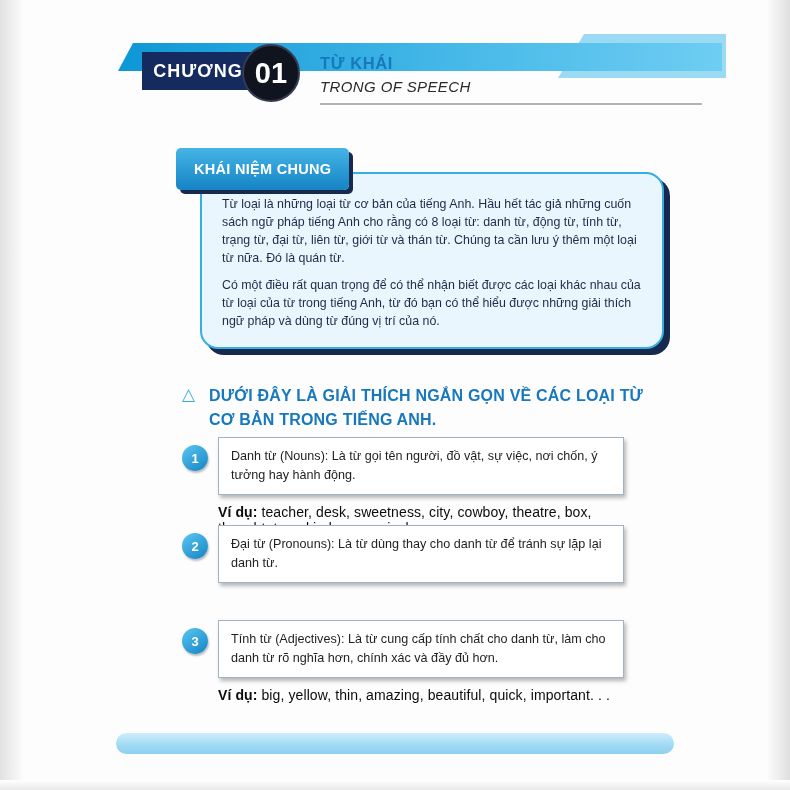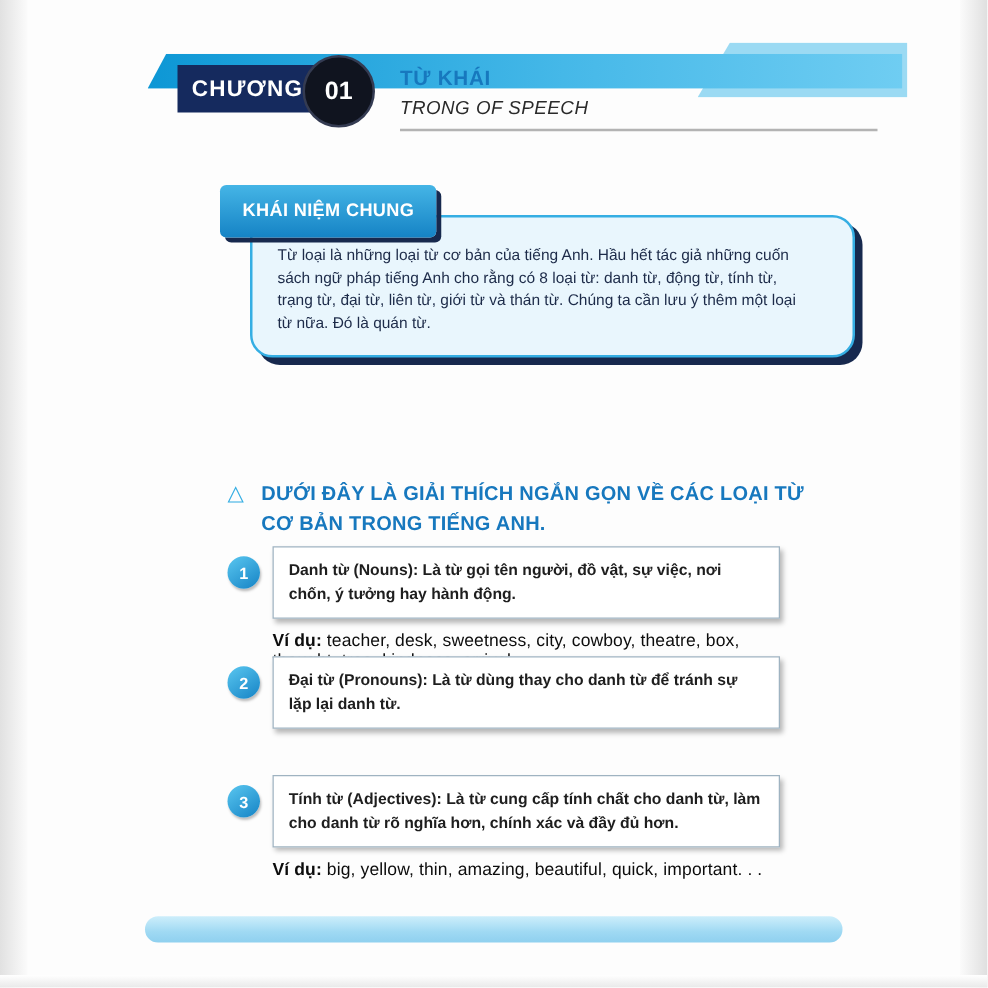--- a/index.html
+++ b/index.html
@@ -30,21 +30,21 @@
   .chapter-box {
     position:absolute; left:142px; top:52px; width:112px; height:38px; z-index:2;
     background: var(--chapter-box, #152a5e); color:#fff;
     display:flex; align-items:center; justify-content:center;
     font-size:18px; font-weight:bold; letter-spacing:1px;
   }
   .chapter-circle {
     position:absolute; left:242px; top:44px; width:54px; height:54px; z-index:3;
     border-radius:50%; background:#10141f; border:2px solid #343b52;
     color:#fff; display:flex; align-items:center; justify-content:center;
-    font-size:20px; font-weight:bold;
+    font-size:29px; font-weight:bold;
   }
   .chapter-title {
     position:absolute; left:320px; top:54px; z-index:2;
     font-size:16.5px; font-weight:bold; letter-spacing:0.6px;
     color: var(--title-blue, #1778be);
   }
   .chapter-subtitle {
     position:absolute; left:320px; top:78px; z-index:2;
     font-size:15px; font-style:italic; color:#2a2a2a; letter-spacing:0.4px;
   }
@@ -61,21 +61,21 @@
     color:#fff; font-weight:bold; font-size:14.5px; letter-spacing:0.3px;
     border-radius:5px;
     box-shadow: 4px 4px 0 var(--navy, #17294e);
   }
   .concept-bubble {
     position:absolute; left:200px; top:172px; width:424px; z-index:3;
     background: var(--bubble-bg, #e9f6fd);
     border: 2px solid var(--bubble-border, #35aee3);
     border-radius: 18px;
     box-shadow: 6px 6px 0 var(--navy, #17294e);
-    padding: 22px 36px 16px 20px;
+    padding: 22px 16px 16px 20px;
   }
   .concept-bubble p {
     margin:0 0 9px 0; font-size:12.4px; line-height:1.45; color:#1d2b49;
   }
   .concept-bubble p:last-child { margin-bottom:0; }
 
   
   .section-heading {
     position:absolute; left:182px; top:384px; width:470px;
     display:flex; gap:14px; align-items:flex-start;
@@ -92,21 +92,21 @@
   .num {
     flex:0 0 26px; width:26px; height:26px; margin-top:8px;
     border-radius:50%; background: linear-gradient(145deg, #5ac7f0, #1583c5);
     color:#fff; font-size:13px; font-weight:bold;
     display:flex; align-items:center; justify-content:center;
     box-shadow: 1px 2px 2px rgba(0,0,0,0.25);
   }
   .def-box {
     flex:1; background:#fff; border:1px solid #9fb3c1;
     box-shadow: 2px 3px 4px rgba(0,0,0,0.28);
-    padding: 9px 12px; font-size:12.6px; line-height:1.5; color:#1e1e1e;font-weight:bold;
+    padding: 9px 12px; font-size:12.6px; line-height:1.5; color:#1e1e1e;
   }
   .example {
     margin: 9px 0 0 36px; font-size:14px; color:#0c0c0c; letter-spacing:0.1px;
   }
   .example b { margin-right:4px; }
 
   
   .bottom-bar {
     position:absolute; left:116px; top:733px; width:558px; height:21px;
     border-radius:11px;
@@ -132,20 +132,21 @@
   <div class="chapter-circle">
     <span>01</span>
   </div>
   <div class="chapter-title">TỪ KHÁI</div>
   <div class="chapter-subtitle">TRONG OF SPEECH</div>
   <div class="title-rule"></div>
 
   <div class="concept-badge">KHÁI NIỆM CHUNG</div>
   <div class="concept-bubble">
     <p>Từ loại là những loại từ cơ bản của tiếng Anh. Hầu hết tác giả những cuốn sách ngữ pháp tiếng Anh cho rằng có 8 loại từ: danh từ, động từ, tính từ, trạng từ, đại từ, liên từ, giới từ và thán từ. Chúng ta cần lưu ý thêm một loại từ nữa. Đó là quán từ.</p>
+    <p>Có một điều rất quan trọng để có thể nhận biết được các loại khác nhau của từ loại của từ trong tiếng Anh, từ đó bạn có thể hiểu được những giải thích ngữ pháp và dùng từ đúng vị trí của nó.</p>
   </div>
 
   <div class="section-heading">
     <span class="tri-icon">△</span>
     <div class="heading-text">DƯỚI ĐÂY LÀ GIẢI THÍCH NGẮN GỌN VỀ CÁC LOẠI TỪ CƠ BẢN TRONG TIẾNG ANH.</div>
   </div>
 
   <div class="item" style="top:437px">
     <div class="item-row">
       <div class="num">1</div>

